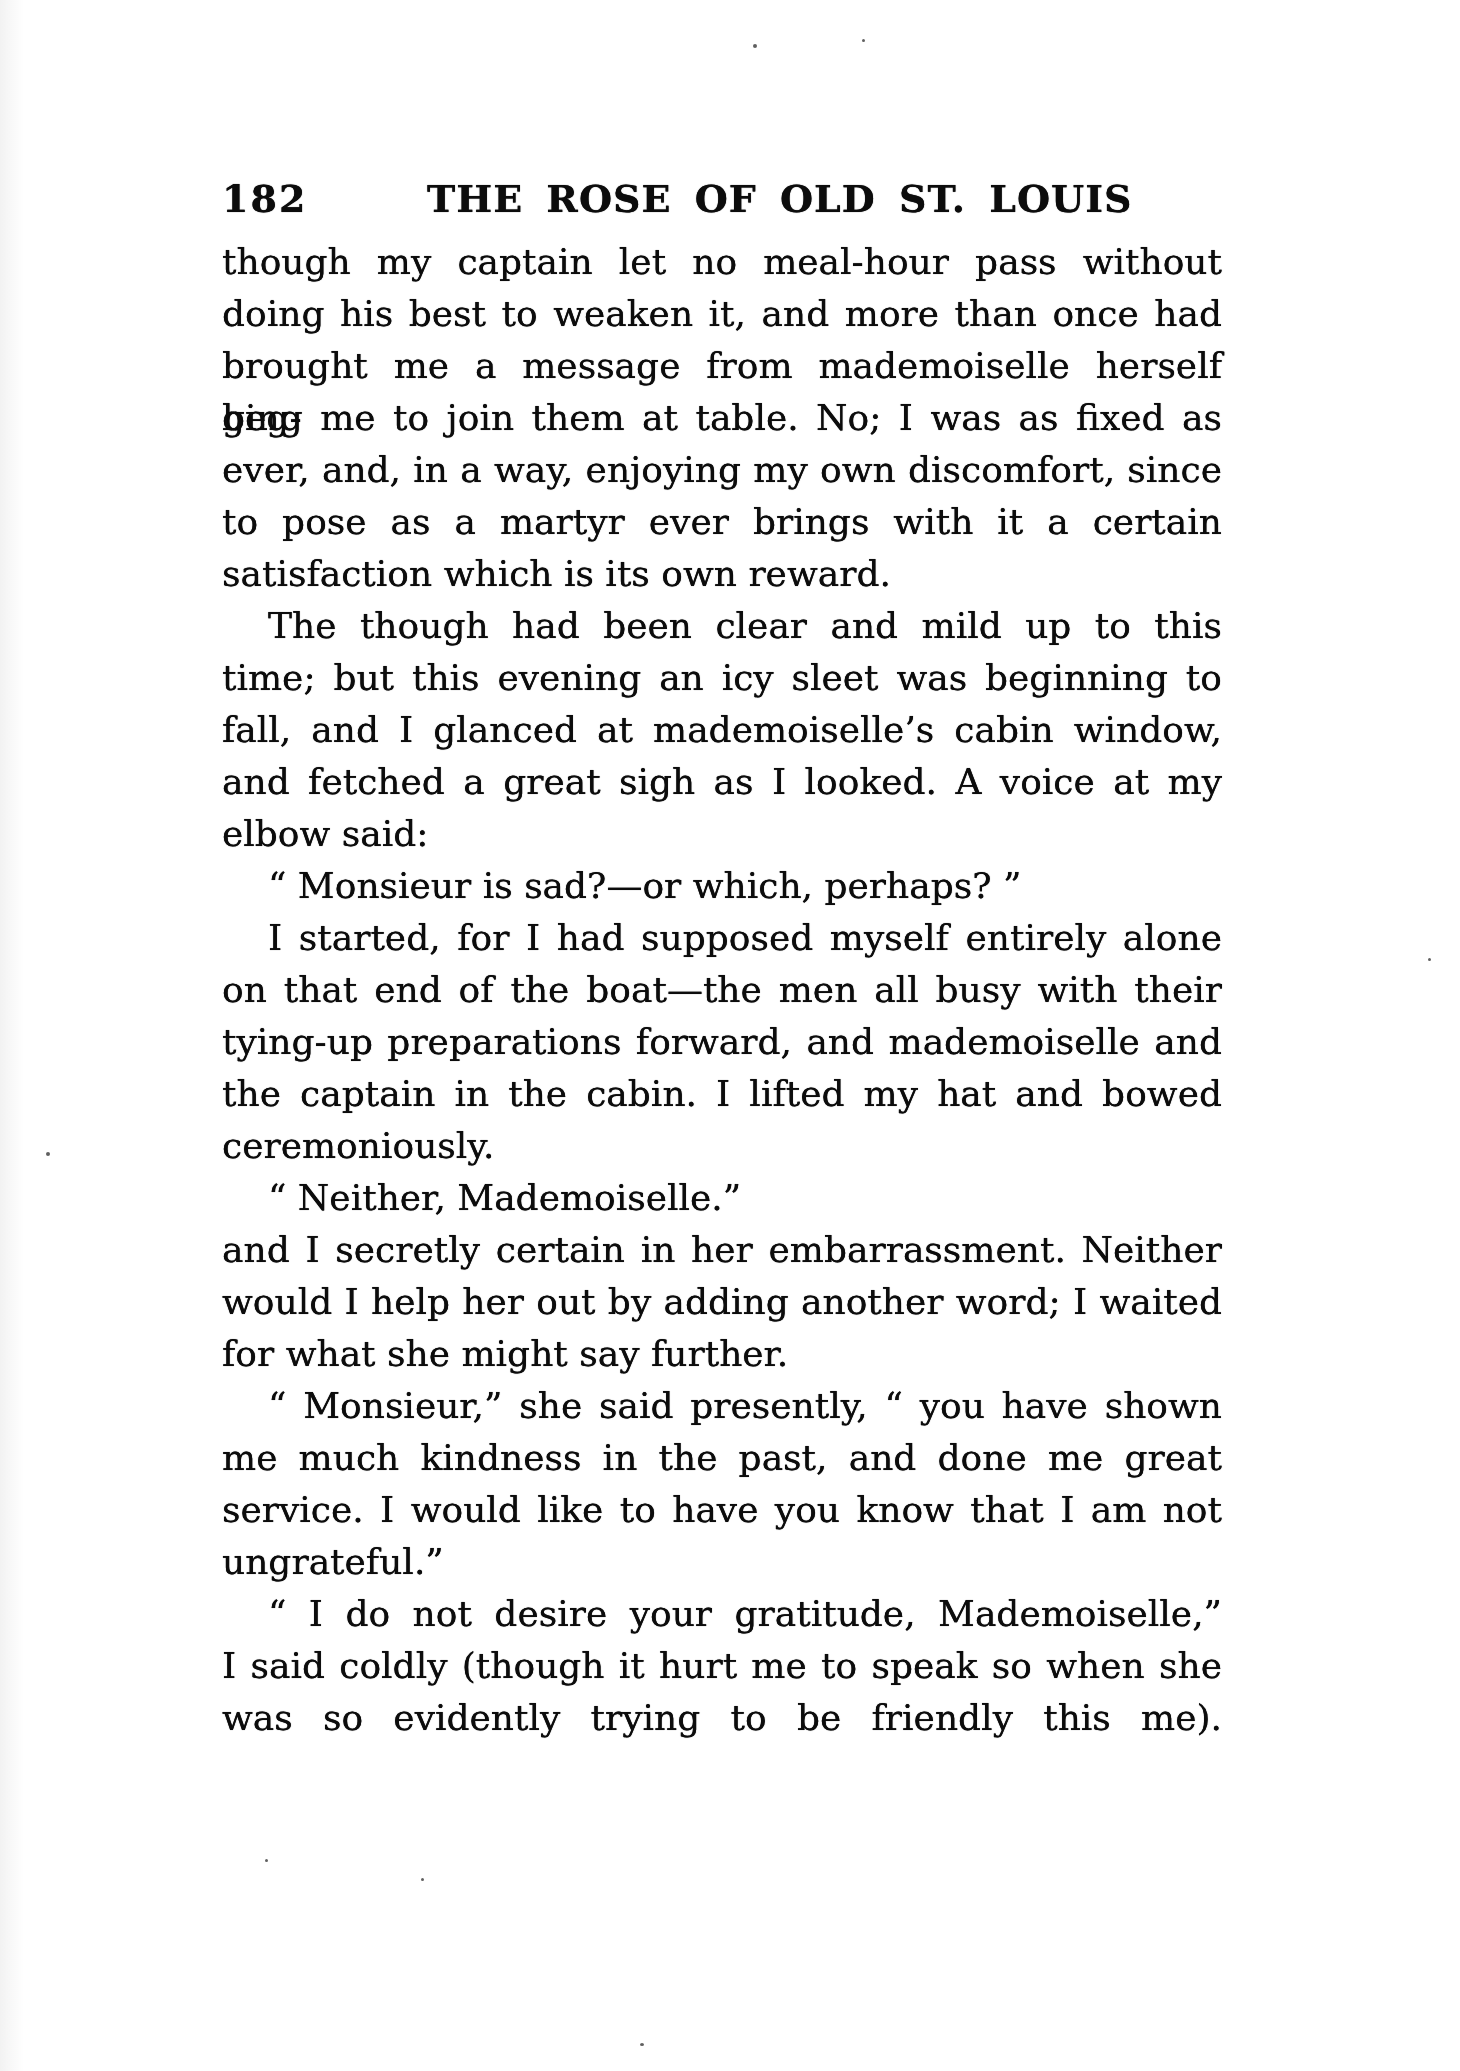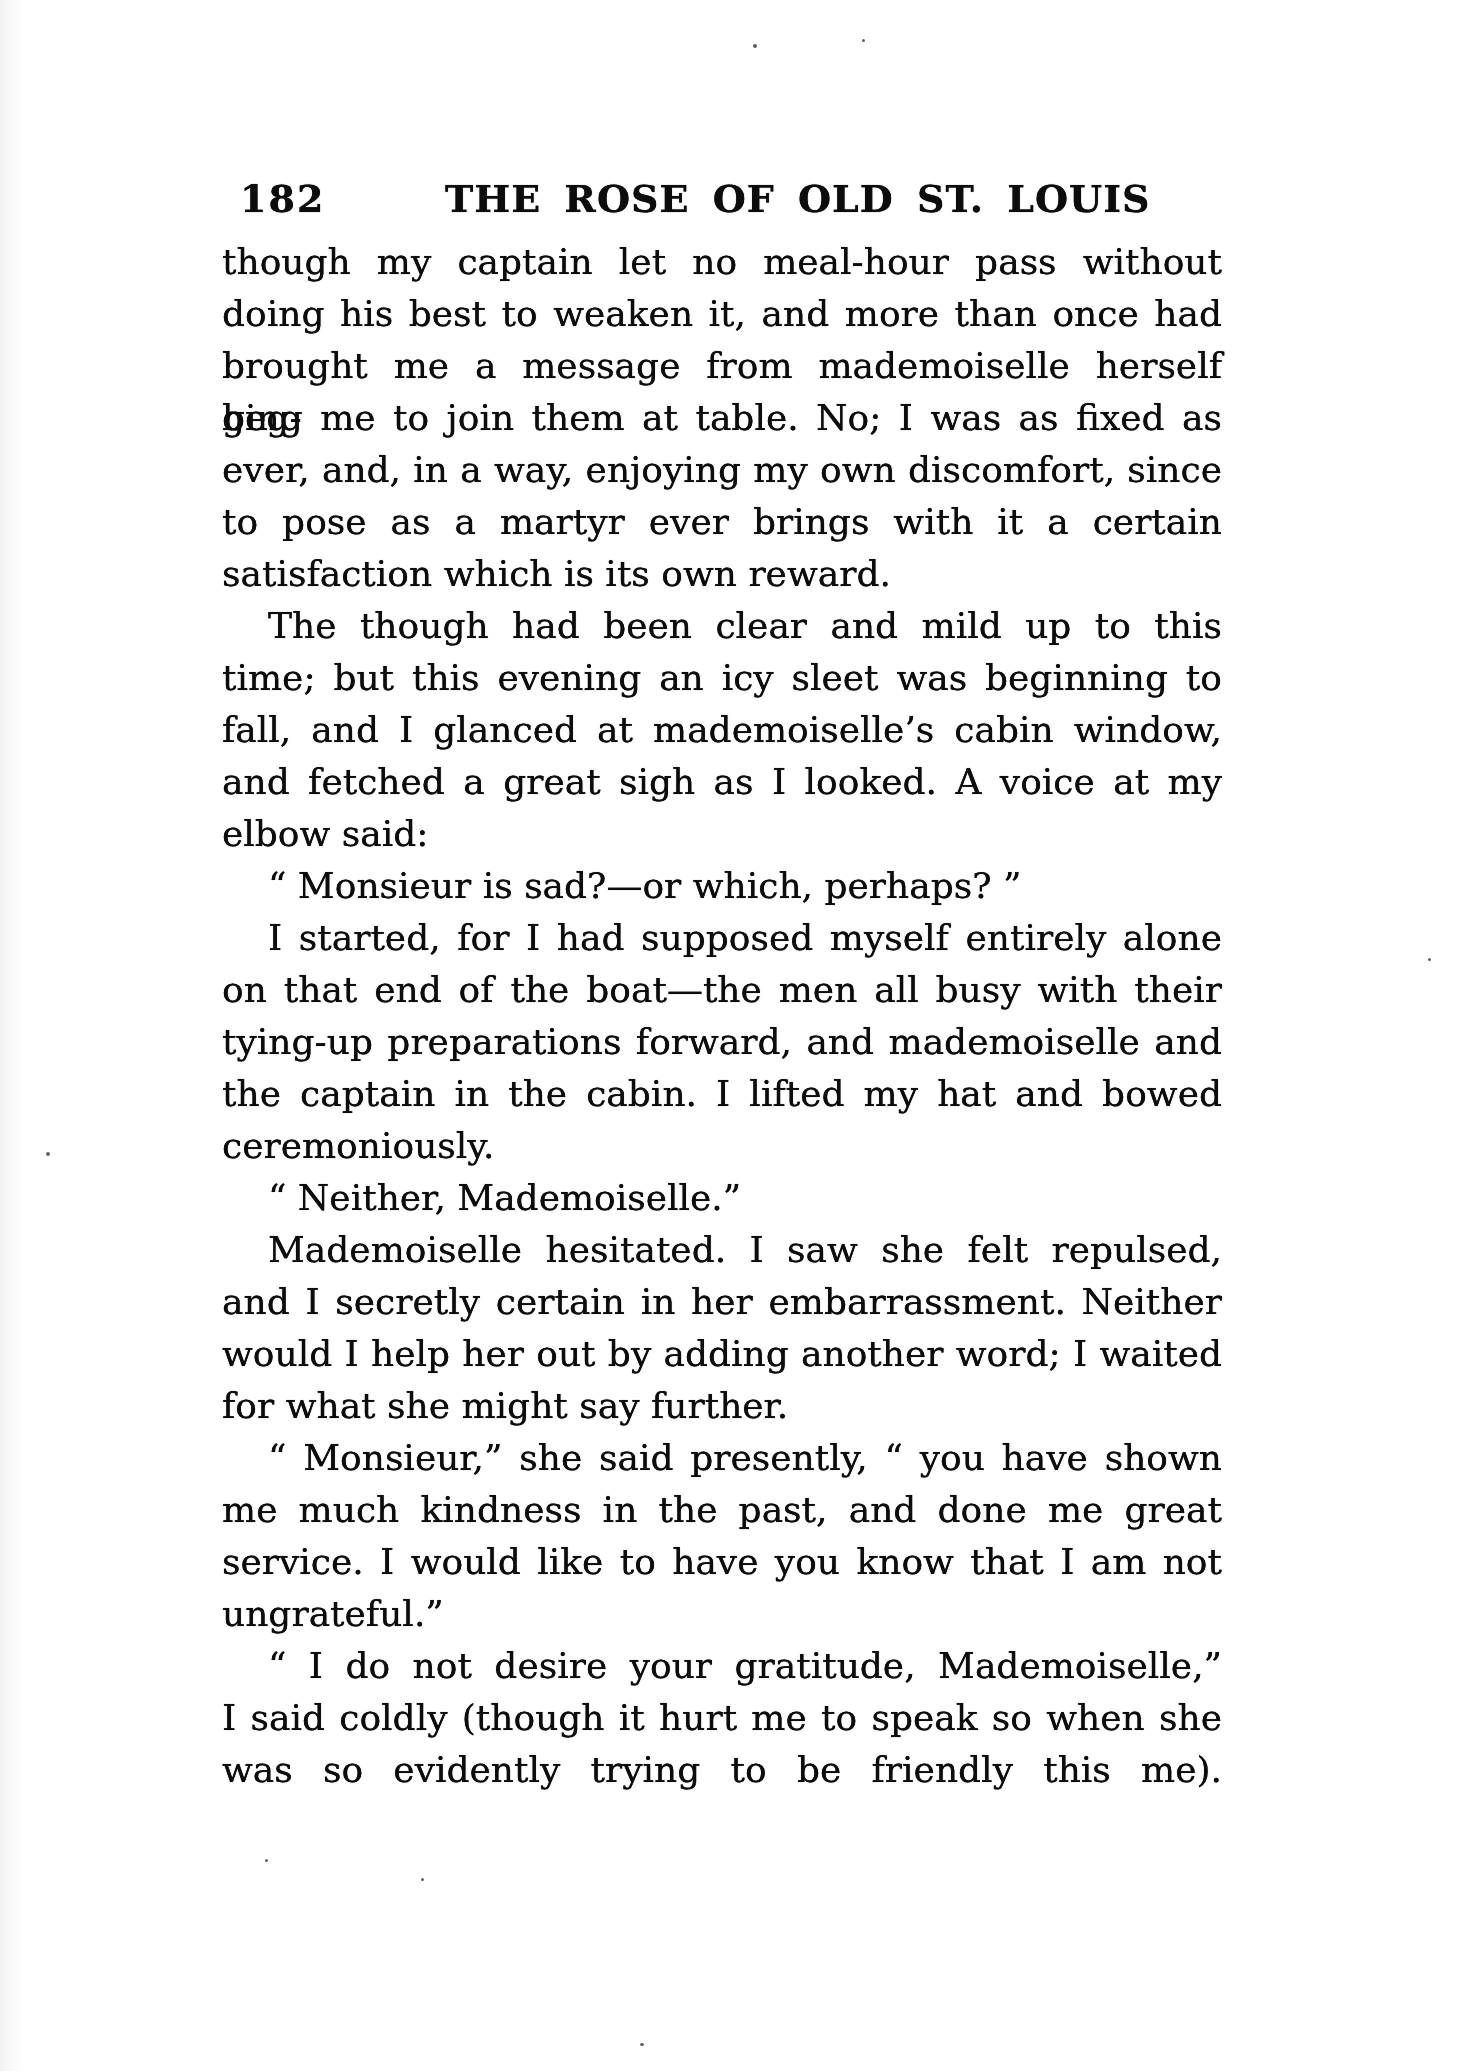--- a/index.html
+++ b/index.html
@@ -14,21 +14,21 @@
   }
   
   .edge-shade {
     position: absolute; left: 0; top: 0; width: 24px; height: 100%;
     background: linear-gradient(to right, rgba(0,0,0,0.05), rgba(0,0,0,0));
     pointer-events: none;
   }
   .running-header {
     position: absolute;
     top: 178px;
-    left: 240px;
+    left: 222px;
     width: 1000px;
     height: 42px;
     font-weight: bold;
     font-size: 38px;
     line-height: 42px;
     text-shadow: 0 0 0.8px #000;
   }
   .page-number {
     position: absolute; left: 0; top: 0;
     letter-spacing: 2px;
@@ -106,21 +106,20 @@
       <div class="line">tying-up preparations forward, and mademoiselle and</div>
       <div class="line">the captain in the cabin.  I lifted my hat and bowed</div>
       <div class="line end">ceremoniously.</div>
     </div>
 
     <div class="paragraph">
       <div class="line ind end">“ Neither, Mademoiselle.”</div>
     </div>
 
     <div class="paragraph">
-      <div class="line ind">Mademoiselle hesitated.  I saw she felt repulsed,</div>
       <div class="line">and I secretly certain in her embarrassment.  Neither</div>
       <div class="line">would I help her out by adding another word; I waited</div>
       <div class="line end">for what she might say further.</div>
     </div>
 
     <div class="paragraph">
       <div class="line ind">“ Monsieur,” she said presently, “ you have shown</div>
       <div class="line">me much kindness in the past, and done me great</div>
       <div class="line">service.  I would like to have you know that I am not</div>
       <div class="line end">ungrateful.”</div>

